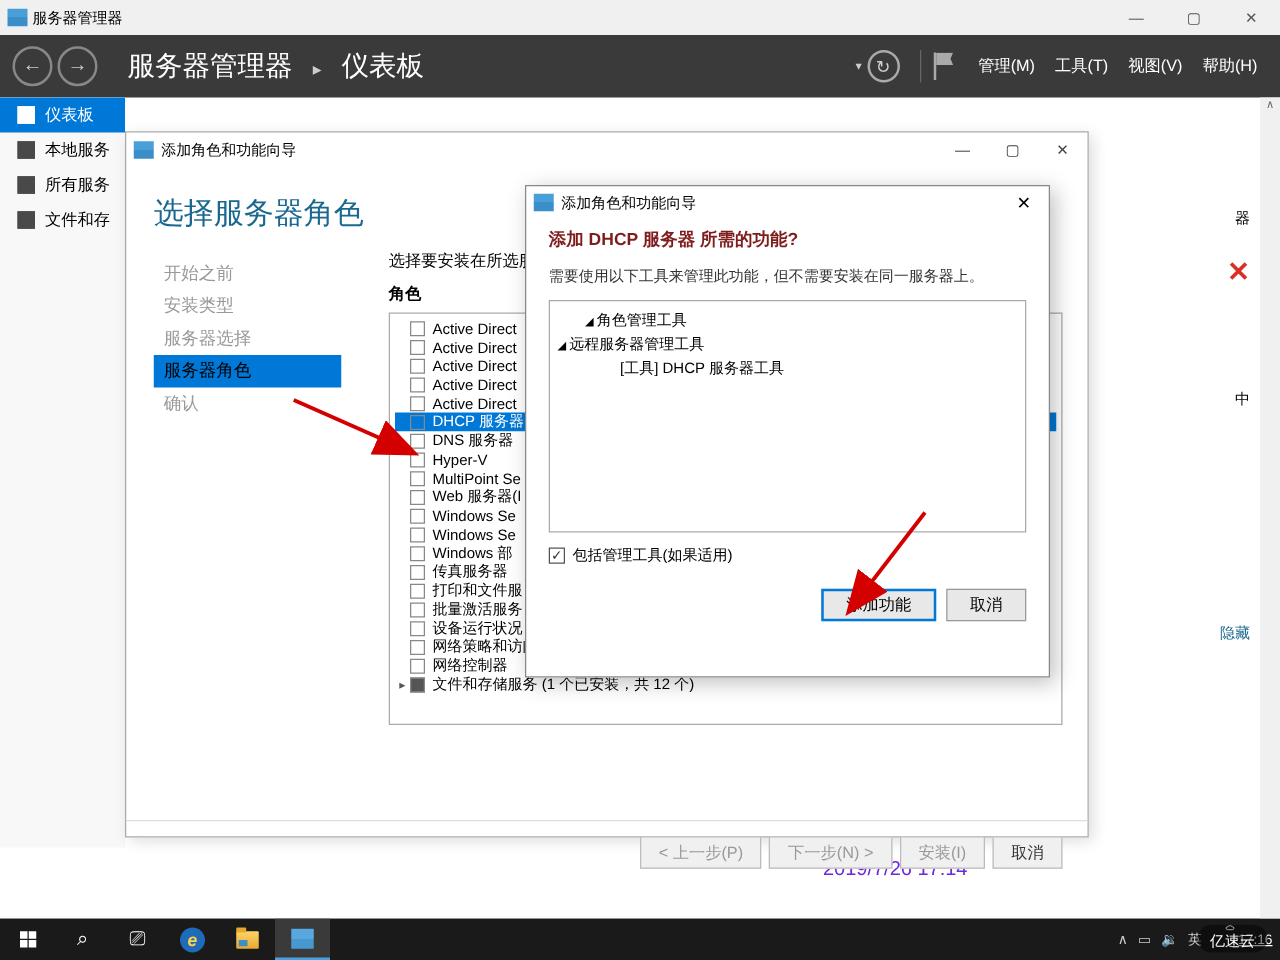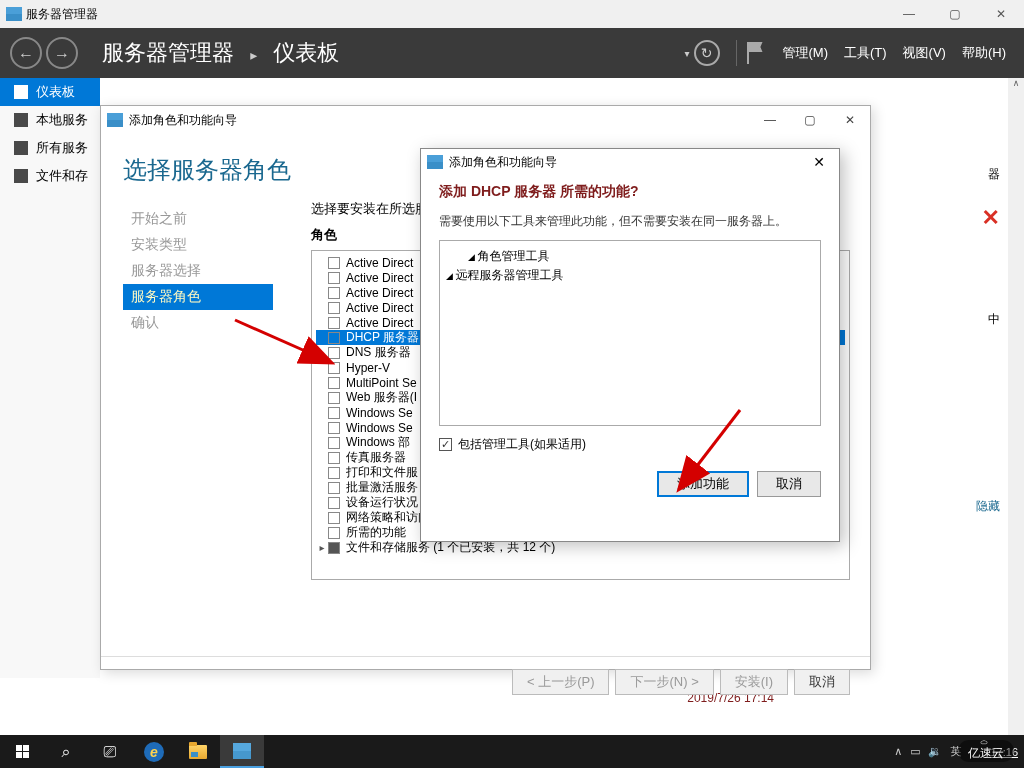--- a/index.html
+++ b/index.html
@@ -33,21 +33,21 @@
 .wizard .wtitle { height: 28px; display: flex; align-items: center; padding-left: 6px; font-size: 12px; border-bottom: 0; }
 .wizard .wticon { width: 16px; height: 14px; margin-right: 6px; background: linear-gradient(#4a9fd8 50%, #3a8fc8 50%); }
 .wizard .wtitle .spacer { flex: 1; }
 .wizard .wbtn { width: 40px; height: 26px; display: flex; align-items: center; justify-content: center; color: #444; font-size: 12px; }
 
 .wizard .whead { padding: 20px 22px 10px 22px; }
 .wizard .whead h1 { font-size: 24px; font-weight: 400; color: #1a688f; }
 .wizard .wbody { display: flex; height: 460px; }
 .wizard .steps { width: 190px; padding: 10px 0 0 22px; }
 .wizard .step { height: 26px; display: flex; align-items: center; font-size: 14px; color: #999; padding-left: 8px; }
-.wizard .step.active { background: #0078d7; color: #fef9c3; width: 150px; }
+.wizard .step.active { background: #0078d7; color: #000000; width: 150px; }
 .wizard .roles-area { flex: 1; padding: 0 20px; }
 .wizard .roles-label { font-size: 13px; margin: 4px 0 8px 0; }
 .wizard .roles-bold { font-weight: bold; font-size: 13px; margin-bottom: 6px; }
 .wizard .roles-list { border: 1px solid #aaa; height: 330px; padding: 4px; overflow: hidden; }
 .wizard .role-row { height: 15px; display: flex; align-items: center; font-size: 12px; margin: 0; }
 .wizard .role-cb { width: 12px; height: 12px; border: 1px solid #888; margin-right: 6px; flex-shrink: 0; }
 .wizard .role-cb.filled { background: #555; }
 .wizard .role-row.sel { background: #0078d7; color: #fff; }
 .wizard .role-row .exp { width: 12px; text-align: center; font-size: 10px; color: #555; }
 
@@ -76,21 +76,21 @@
 .dialog2 .dfoot button.primary { border: 2px solid #0078d7; }
 
 .arrow1, .arrow2 { position: absolute; pointer-events: none; z-index: 50; }
 .arrow1 svg, .arrow2 svg { overflow: visible; }
 
 .right-panel { position: absolute; right: 18px; top: 160px; width: 145px; height: 240px; background: #fff; font-size: 12px; text-align: right; padding: 6px; }
 .right-panel .rx { color: #d93025; font-size: 22px; font-weight: bold; }
 .right-panel .hide { color: #1a688f; margin-top: 170px; }
 
 .bpa { position: absolute; right: 220px; bottom: 30px; width: 260px; font-size: 13px; color: #333; }
-.bpa .tstamp { color: #7f1d1d; font-size: 12px; margin-top: 36px; text-align: right; padding-right: 30px; }
+.bpa .tstamp { color: #6d28d9; font-size: 16px; margin-top: 36px; text-align: right; padding-right: 30px; }
 
 .taskbar { position: absolute; left: 0; bottom: 0; width: 1024px; height: 33px; background: #1a1a1a; display: flex; align-items: center; }
 .taskbar .tb-btn { width: 44px; height: 33px; display: flex; align-items: center; justify-content: center; color: #fff; font-size: 16px; }
 .taskbar .tb-btn.start { color: #fff; font-size: 15px; }
 .taskbar .tb-btn.active { background: #3a3a3a; border-bottom: 2px solid #4aa0e0; }
 .taskbar .spacer { flex: 1; }
 .taskbar .tray { display: flex; align-items: center; color: #ccc; font-size: 11px; padding-right: 6px; gap: 8px; }
 .taskbar .clock { font-size: 11px; color: #fff; margin-left: 21px; text-decoration: underline; }
 
 .logo { position: absolute; right: 10px; bottom: 6px; height: 22px; display: flex; align-items: center; background: rgba(0,0,0,0.45); border-radius: 12px; padding: 0 10px; color: #fff; font-size: 12px; z-index: 60; flex-direction: column; }
@@ -283,21 +283,21 @@
             <span>设备运行状况</span>
           </div>
           <div class="role-row">
             <span class="exp"></span>
             <div class="role-cb"></div>
             <span>网络策略和访问服务</span>
           </div>
           <div class="role-row">
             <span class="exp"></span>
             <div class="role-cb"></div>
-            <span>所需的功能</span>
+            <span>网络控制器</span>
           </div>
           <div class="role-row">
             <span class="exp">▸</span>
             <div class="role-cb filled"></div>
             <span>文件和存储服务 (1 个已安装，共 12 个)</span>
           </div>
         </div>
     </div>
   </div>
   <div class="wfoot">
@@ -313,20 +313,21 @@
     <div class="dticon"></div>
     <span>添加角色和功能向导</span>
     <div class="spacer"></div>
     <div class="dclose">✕</div>
   </div>
   <div class="dhead">添加 DHCP 服务器 所需的功能?</div>
   <div class="dtext">需要使用以下工具来管理此功能，但不需要安装在同一服务器上。</div>
   <div class="dtree">
     <div class="dtree-item l2">角色管理工具</div>
     <div class="dtree-item l1">远程服务器管理工具</div>
+    <div class="dtree-item l3">[工具] DHCP 服务器工具</div>
   </div>
   <div class="dcheck">
     <div class="cb"></div>
     <span>包括管理工具(如果适用)</span>
   </div>
   <div class="dfoot">
     <button class="primary">添加功能</button>
     <button>取消</button>
   </div>
 </div>

